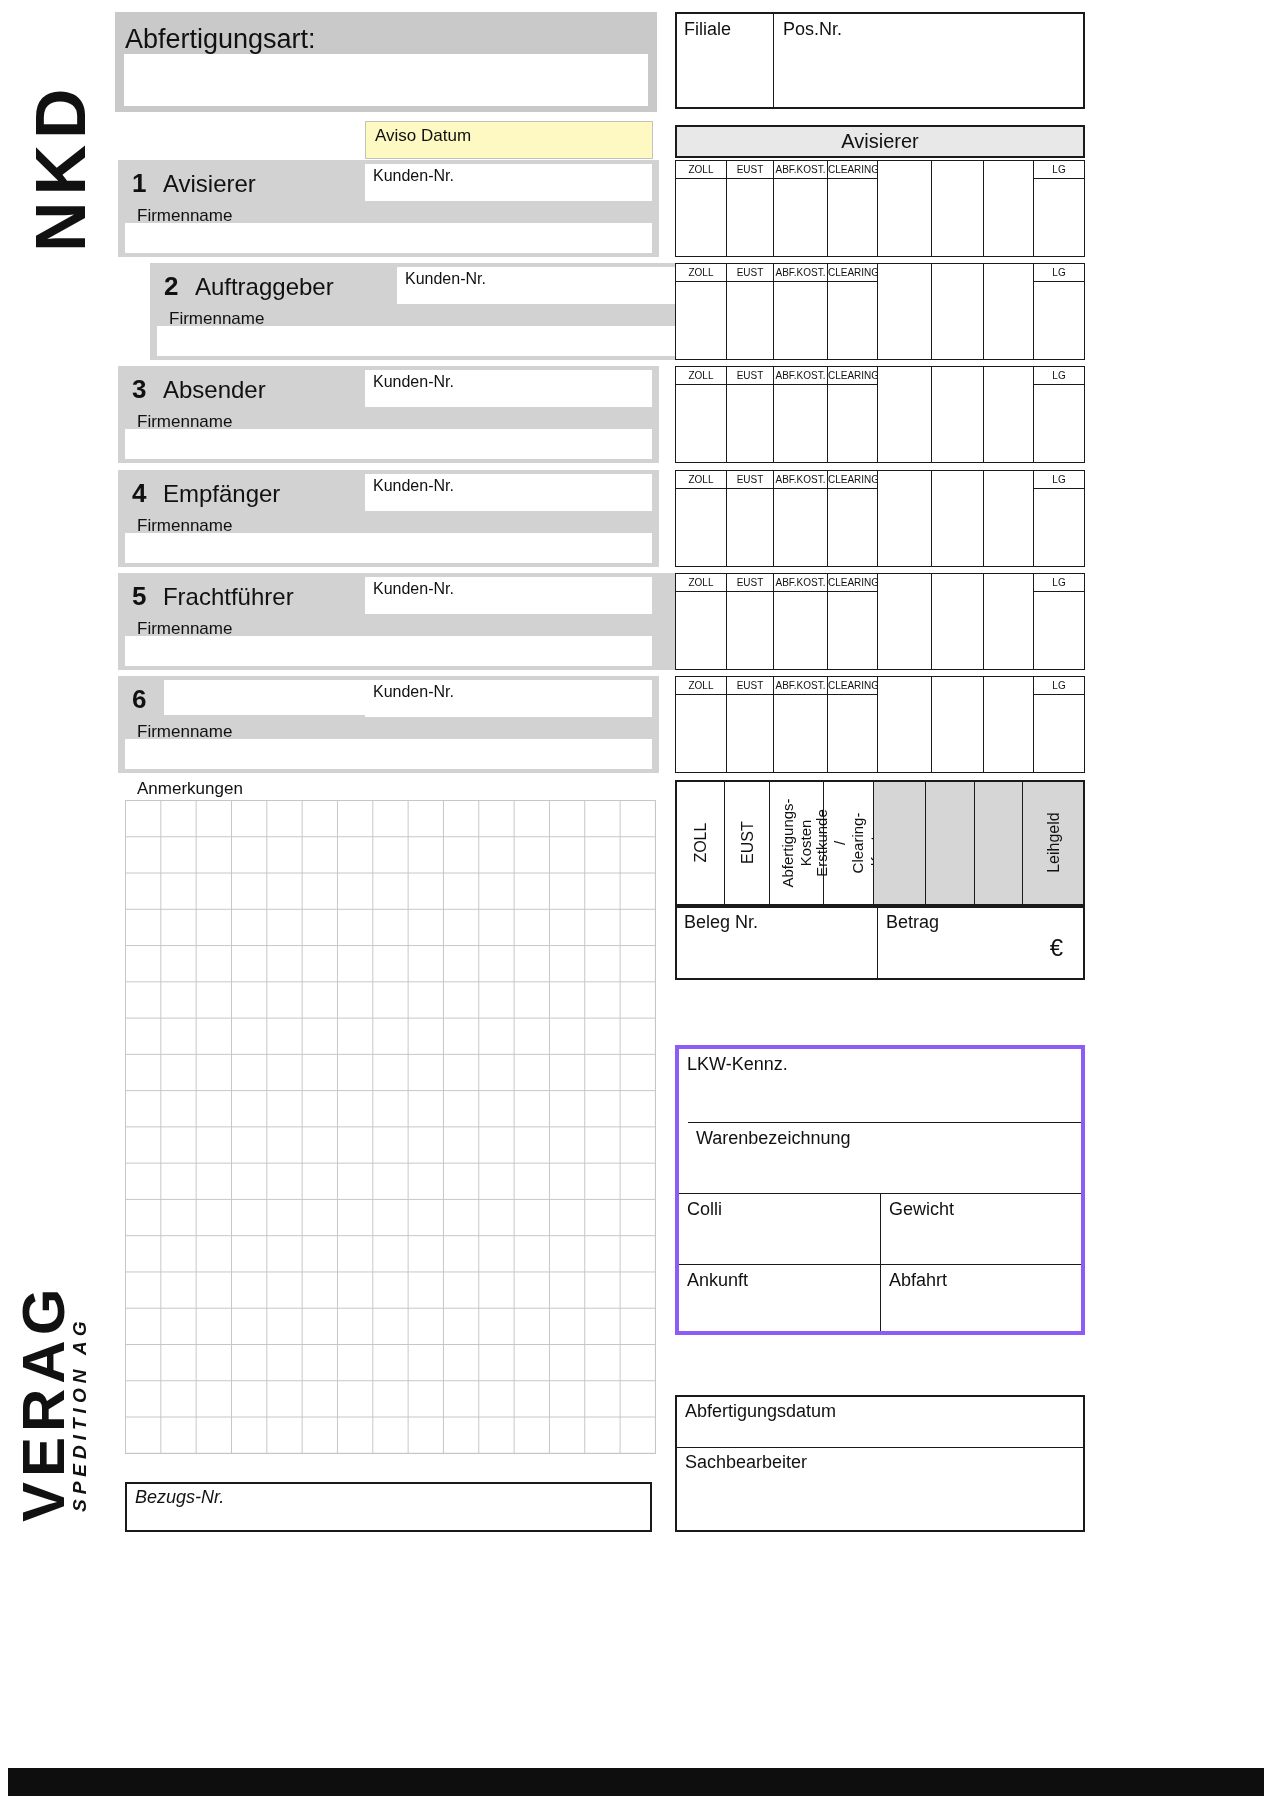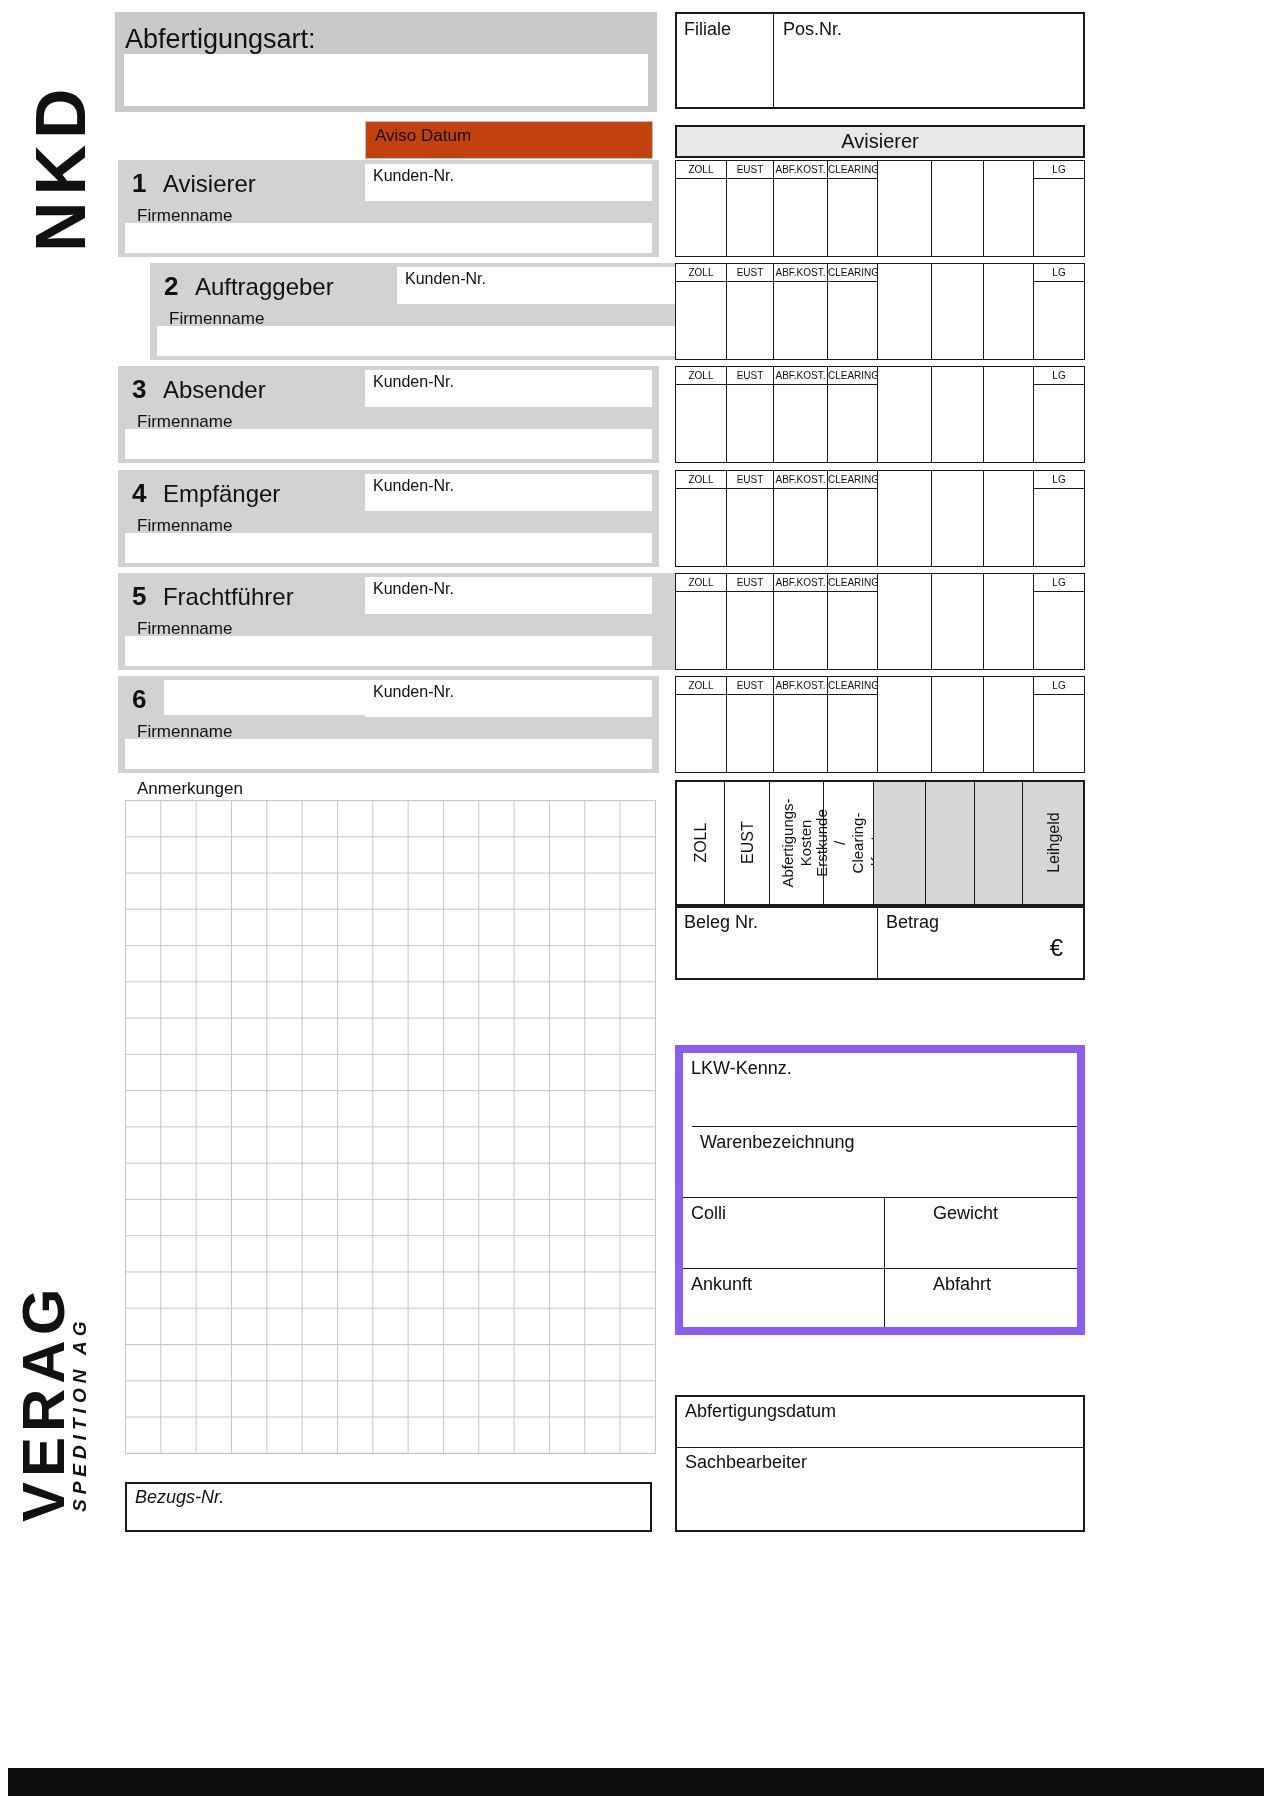--- a/index.html
+++ b/index.html
@@ -19,21 +19,21 @@
 
   
   .fil-box{position:absolute;left:675px;top:12px;width:410px;height:97px;border:2px solid #1a1a1a;
            box-sizing:border-box;display:flex;background:#fff;}
   .fil-cell{width:97px;border-right:1px solid #1a1a1a;padding:5px 7px;box-sizing:border-box;}
   .pos-cell{flex:1;padding:5px 9px;box-sizing:border-box;}
   .lbl18{font-size:18px;display:block;}
   .lbl17{font-size:17px;display:block;}
 
   
-  .aviso{position:absolute;left:365px;top:121px;width:288px;height:38px;background:#c2410c;
+  .aviso{position:absolute;left:365px;top:121px;width:288px;height:38px;background:#fef9c3;
          border:1px solid #c2c2c2;box-sizing:border-box;padding:4px 9px;}
 
   
   .abr-head{position:absolute;left:675px;top:125px;width:410px;height:33px;background:#e8e8e8;
             border:2px solid #1a1a1a;box-sizing:border-box;text-align:center;font-size:20px;line-height:28px;}
 
   
   .party{position:absolute;left:118px;width:541px;height:97px;background:#d2d2d2;}
   .party-head{position:absolute;left:14px;top:8px;}
   .pnum{font-weight:bold;font-size:26px;}
@@ -72,31 +72,31 @@
   .euro{position:absolute;right:20px;top:26px;font-size:24px;}
 
   
   .notes-lbl{position:absolute;left:137px;top:779px;font-size:17px;}
   .notes-grid{position:absolute;left:125px;top:800px;width:530px;height:653px;
     background-image:linear-gradient(to right,#c6c6c6 1px,transparent 1px),
                      linear-gradient(to bottom,#c6c6c6 1px,transparent 1px);
     background-size:35.33px 36.28px;border-right:1px solid #c6c6c6;border-bottom:1px solid #c6c6c6;}
 
   
-  .ship{position:absolute;left:675px;top:1045px;width:410px;height:290px;border:8px solid #8b5cf6;
+  .ship{position:absolute;left:675px;top:1045px;width:410px;height:290px;border:4px solid #8b5cf6;
         box-sizing:border-box;background:#fff;display:flex;flex-direction:column;}
   .ship-row{padding:5px 8px;box-sizing:border-box;}
   .ship-row.r1{height:73px;}
   .ship-row.r2{height:71px;border-top:1px solid #1a1a1a;margin-left:9px;}
   .ship-row.split{display:flex;padding:0;border-top:1px solid #1a1a1a;}
   .ship-row.r3{height:71px;}
   .ship-row.r4{flex:1;justify-content:space-between;}
   .half{box-sizing:border-box;padding:5px 8px;}
   .half.l{width:202px;border-right:1px solid #1a1a1a;}
-  .half.r{flex:1;margin-left:40px;}
+  .half.r{flex:1;}
 
   
   .foot{position:absolute;left:675px;top:1395px;width:410px;height:137px;border:2px solid #1a1a1a;
         box-sizing:border-box;background:#fff;display:flex;flex-direction:column;}
   .foot-row{padding:4px 8px;box-sizing:border-box;}
   .foot-row.f1{height:50px;}
   .foot-row.f2{flex:1;border-top:1px solid #1a1a1a;}
 
   
   .bezugs{position:absolute;left:125px;top:1482px;width:527px;height:50px;border:2px solid #1a1a1a;

